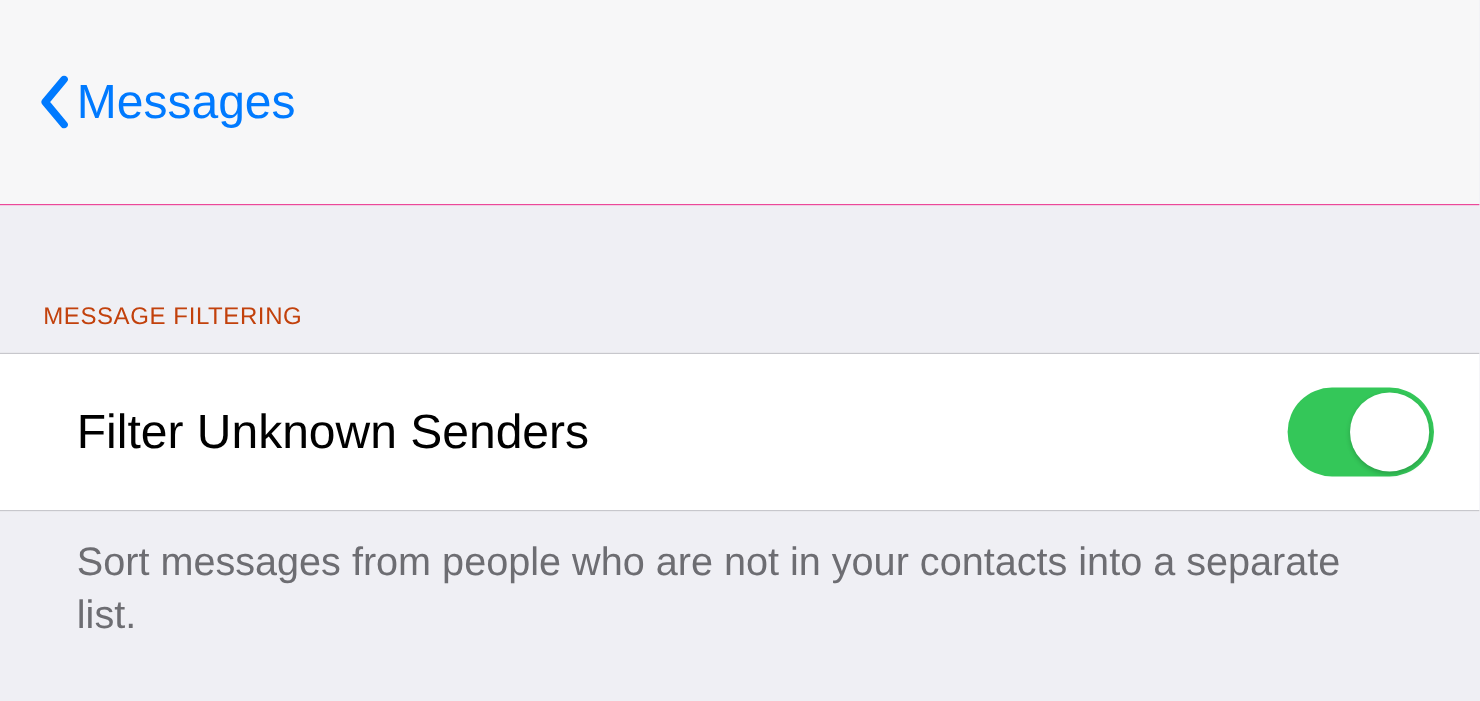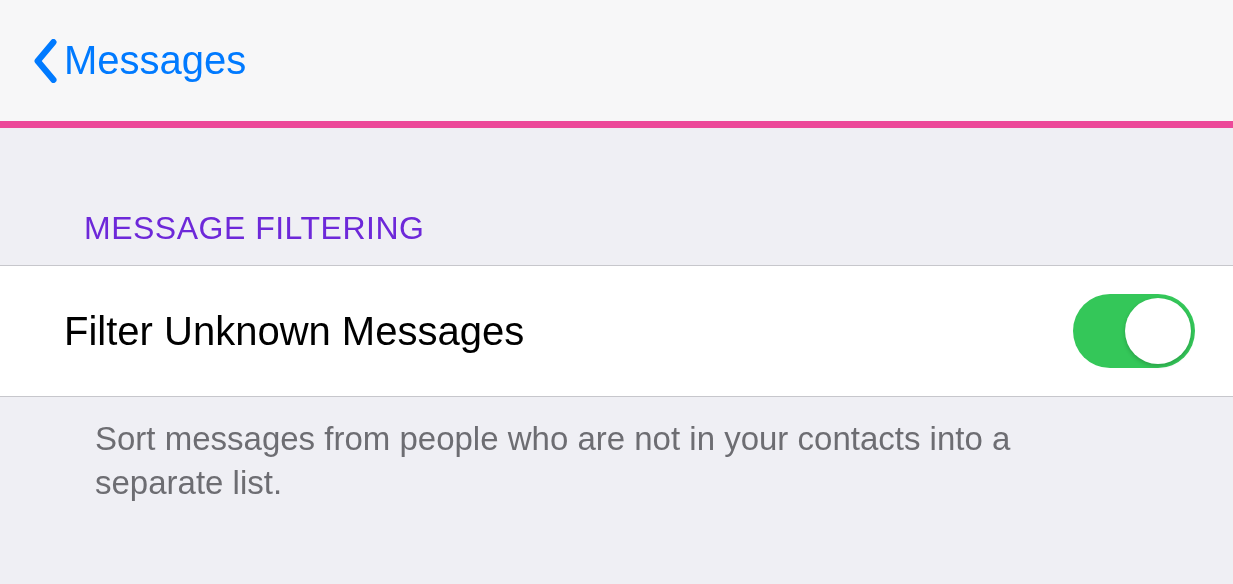--- a/index.html
+++ b/index.html
@@ -14,24 +14,24 @@
       width: 1233px;
       height: 584px;
       background: #efeff4;
       overflow: hidden;
     }
 
     .nav-bar {
       position: relative;
       display: flex;
       align-items: center;
-      height: 128px;
+      height: 171px;
       padding: 0 32px;
       background: #f7f7f8;
-      border-bottom: 7px solid #ec4899;
+      border-bottom: 1px solid #ec4899;
     }
 
     .back-button {
       display: inline-flex;
       align-items: center;
       gap: 6px;
       color: #007aff;
       font-size: 40px;
       font-weight: 400;
       cursor: pointer;
@@ -52,23 +52,23 @@
       font-size: 40px;
       font-weight: 600;
       color: #000;
     }
 
     .section {
       margin-top: 0;
     }
 
     .section-header {
-      padding: 82px 84px 18px;
-      color: #6d28d9;
-      font-size: 32px;
+      padding: 82px 36px 18px;
+      color: #c2410c;
+      font-size: 20px;
       font-weight: 400;
       letter-spacing: 0.5px;
       text-transform: uppercase;
     }
 
     .row {
       display: flex;
       align-items: center;
       justify-content: space-between;
       padding: 28px 38px 28px 64px;
@@ -98,21 +98,21 @@
       top: 4px;
       right: 4px;
       width: 66px;
       height: 66px;
       background: #ffffff;
       border-radius: 50%;
       box-shadow: 0 2px 4px rgba(0,0,0,0.2);
     }
 
     .section-footer {
-      padding: 20px 95px;
+      padding: 20px 64px;
       color: #6d6d72;
       font-size: 33px;
       font-weight: 400;
       line-height: 1.32;
     }
   </style>
 </head>
 <body>
 
 <div class="nav-bar">
@@ -121,20 +121,20 @@
       <polyline points="20,3 5,21 20,39" fill="none" stroke="#007aff" stroke-width="6" stroke-linecap="round" stroke-linejoin="round"></polyline>
     </svg>
     <span>Messages</span>
   </div>
 </div>
 
 <div class="section">
   <div class="section-header">MESSAGE FILTERING</div>
 
   <div class="row">
-    <span class="row-label">Filter Unknown Messages</span>
+    <span class="row-label">Filter Unknown Senders</span>
     <div class="toggle">
       <div class="toggle-knob"></div>
     </div>
   </div>
 
   <div class="section-footer">Sort messages from people who are not in your contacts into a separate list.</div>
 </div>
 
 </body></html>

